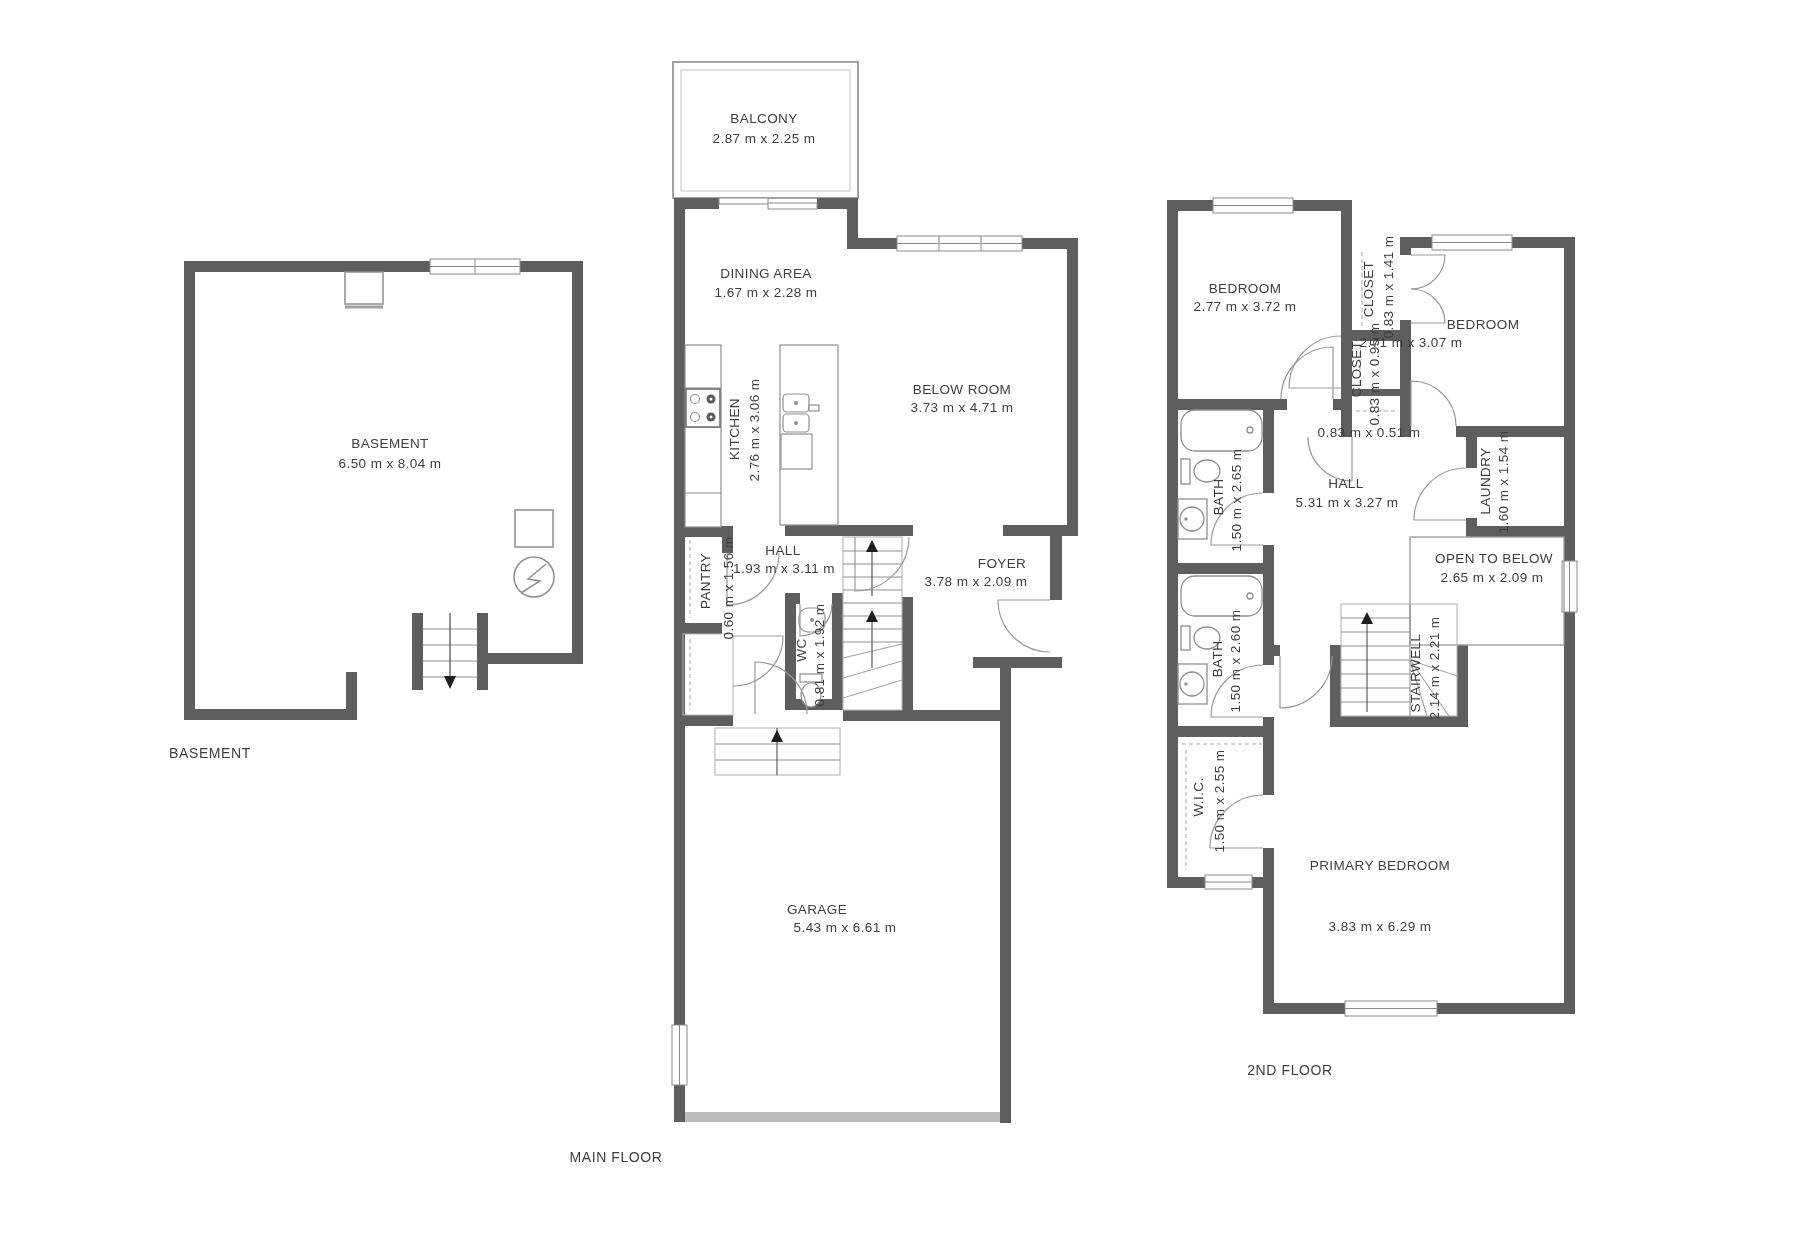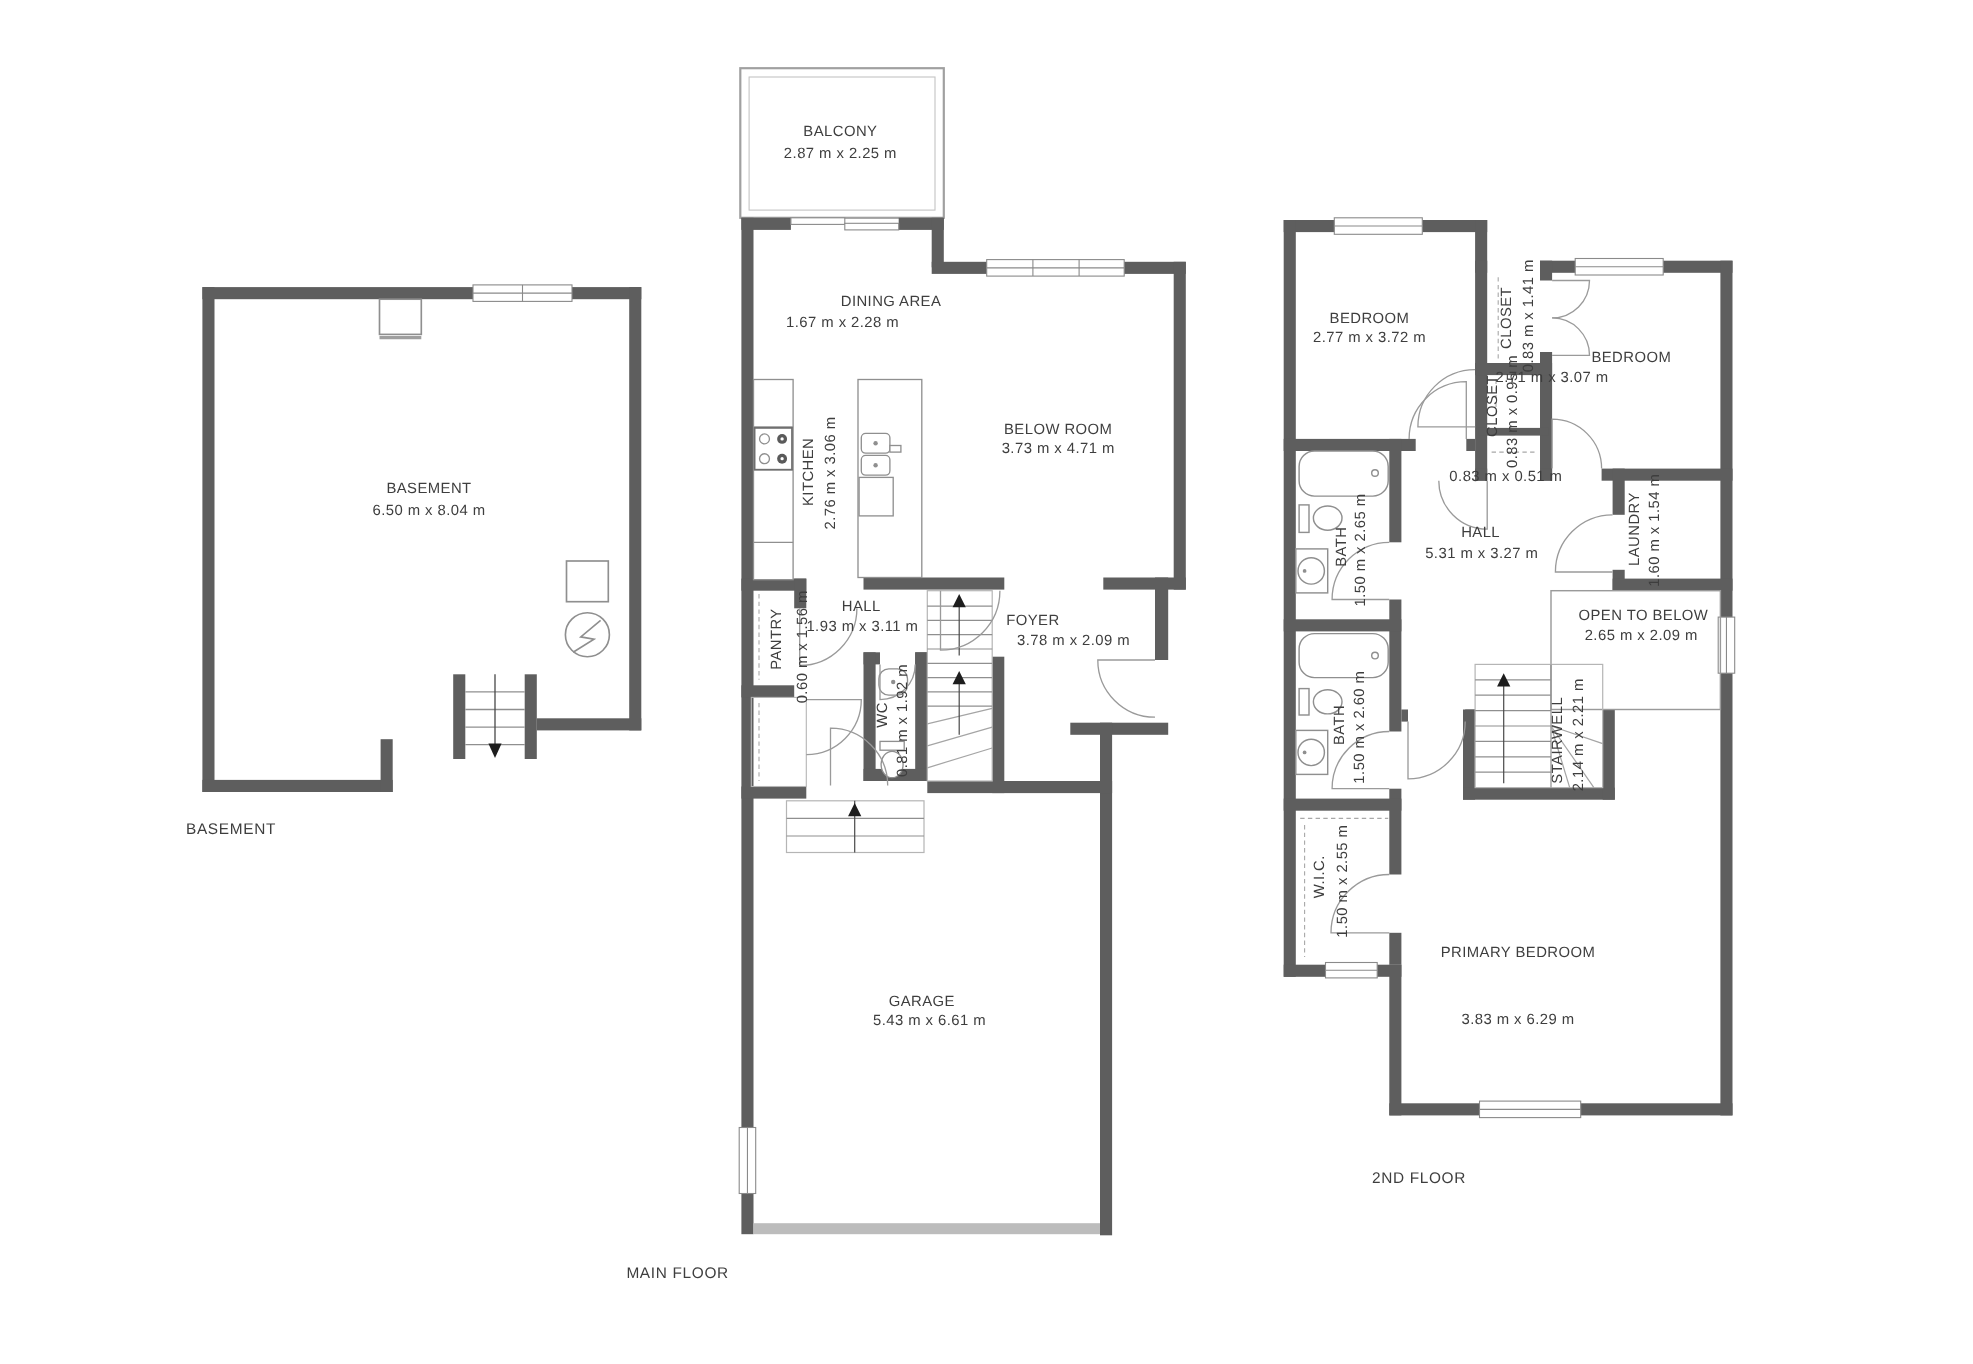--- a/index.html
+++ b/index.html
@@ -278,35 +278,35 @@
 
 <div>
   <div class="lbl" style="left:390px;top:444px">BASEMENT</div>
   <div class="lbl" style="left:390px;top:464px">6.50 m x 8.04 m</div>
   <div class="lbl floor" style="left:210px;top:753px">BASEMENT</div>
 </div>
 
 <div>
   <div class="lbl" style="left:764px;top:119px">BALCONY</div>
   <div class="lbl" style="left:764px;top:139px">2.87 m x 2.25 m</div>
-  <div class="lbl" style="left:810px;top:274px">DINING AREA</div>
+  <div class="lbl" style="left:766px;top:274px">DINING AREA</div>
   <div class="lbl" style="left:766px;top:293px">1.67 m x 2.28 m</div>
   <div class="lbl v" style="left:735px;top:429px">KITCHEN</div>
   <div class="lbl v" style="left:755px;top:430px">2.76 m x 3.06 m</div>
   <div class="lbl" style="left:962px;top:390px">BELOW ROOM</div>
   <div class="lbl" style="left:962px;top:408px">3.73 m x 4.71 m</div>
   <div class="lbl v" style="left:706px;top:581px">PANTRY</div>
   <div class="lbl v" style="left:729px;top:588px">0.60 m x 1.56 m</div>
   <div class="lbl" style="left:783px;top:551px">HALL</div>
   <div class="lbl" style="left:784px;top:569px">1.93 m x 3.11 m</div>
   <div class="lbl v" style="left:802px;top:650px">WC</div>
   <div class="lbl v" style="left:820px;top:655px">0.81 m x 1.92 m</div>
-  <div class="lbl" style="left:939px;top:564px">FOYER</div>
+  <div class="lbl" style="left:1002px;top:564px">FOYER</div>
   <div class="lbl" style="left:976px;top:582px">3.78 m x 2.09 m</div>
-  <div class="lbl" style="left:838px;top:910px">GARAGE</div>
+  <div class="lbl" style="left:817px;top:910px">GARAGE</div>
   <div class="lbl" style="left:845px;top:928px">5.43 m x 6.61 m</div>
   <div class="lbl floor" style="left:616px;top:1157px">MAIN FLOOR</div>
 </div>
 
 <div>
   <div class="lbl" style="left:1245px;top:289px">BEDROOM</div>
   <div class="lbl" style="left:1245px;top:307px">2.77 m x 3.72 m</div>
   <div class="lbl v" style="left:1369px;top:289px">CLOSET</div>
   <div class="lbl v" style="left:1389px;top:287px">0.83 m x 1.41 m</div>
   <div class="lbl" style="left:1483px;top:325px">BEDROOM</div>

